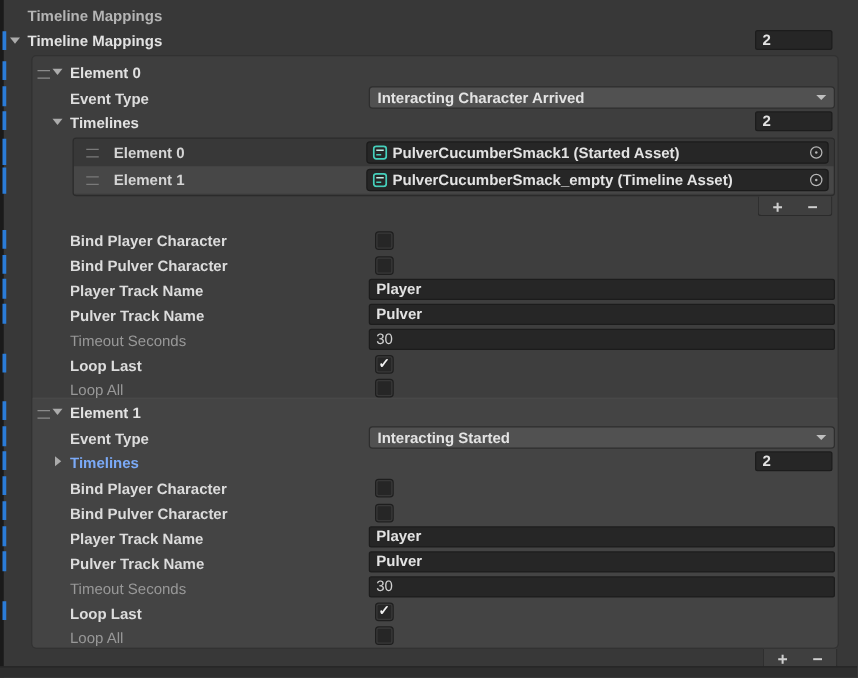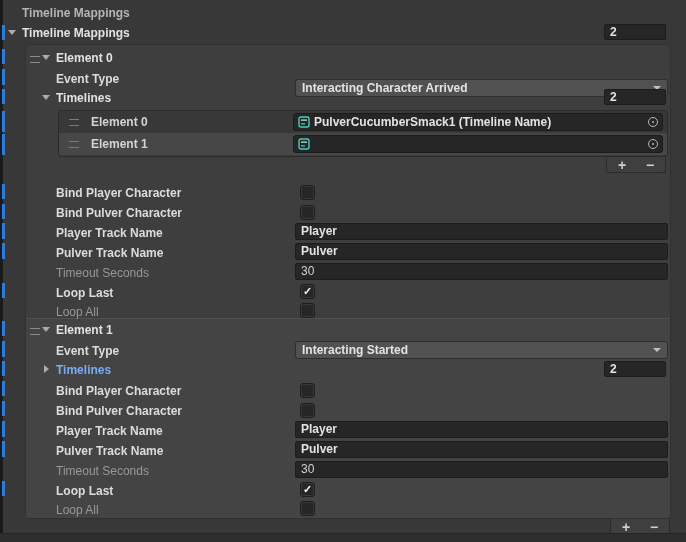--- a/index.html
+++ b/index.html
@@ -81,52 +81,53 @@
   <div class="abs sizefield" style="left:604px;top:24px;">2</div>
 
   <div class="abs outer-box"></div>
   <div class="abs el1-block"></div>
 
   <div class="abs drag" style="left:30px;top:56px;"></div>
   <div class="abs tri-down" style="left:42px;top:55px;"></div>
   <div class="abs lbl hdr-fold" style="left:56px;top:50px;">Element 0</div>
 
   <div class="abs lbl b" style="left:56px;top:71px;">Event Type</div>
-  <div class="abs dropdown" style="left:295px;top:79px;">
+  <div class="abs dropdown" style="left:295px;top:69px;">
     <span>Interacting Character Arrived</span>
     <span class="caret"></span>
   </div>
 
   <div class="abs tri-down" style="left:42px;top:95px;"></div>
   <div class="abs lbl hdr-fold" style="left:56px;top:90px;">Timelines</div>
   <div class="abs sizefield" style="left:604px;top:89px;">2</div>
 
   <div class="abs inner-box">
     <div class="inner-row r0">
       <span class="drag"></span>
       <span class="ilabel">Element 0</span>
       <span class="objfield">
         <svg class="tl-icon" width="12" height="12" viewBox="0 0 12 12">
           <rect x="1" y="1" width="10" height="10" rx="2" fill="none" stroke="#45d0bc" stroke-width="1.4"></rect>
           <line x1="3" y1="4.2" x2="9" y2="4.2" stroke="#bfeee6" stroke-width="1.2"></line>
           <line x1="3" y1="7.8" x2="7" y2="7.8" stroke="#45d0bc" stroke-width="1.2"></line>
         </svg>
-        <span class="otext">PulverCucumberSmack1 (Timeline Name)</span>
+        <span class="otext">PulverCucumberSmack1 (Started Asset)</span>
         <span class="picker"></span>
       </span>
     </div>
     <div class="inner-row r1">
       <span class="drag"></span>
       <span class="ilabel">Element 1</span>
       <span class="objfield">
         <svg class="tl-icon" width="12" height="12" viewBox="0 0 12 12">
           <rect x="1" y="1" width="10" height="10" rx="2" fill="none" stroke="#45d0bc" stroke-width="1.4"></rect>
           <line x1="3" y1="4.2" x2="9" y2="4.2" stroke="#bfeee6" stroke-width="1.2"></line>
           <line x1="3" y1="7.8" x2="7" y2="7.8" stroke="#45d0bc" stroke-width="1.2"></line>
         </svg>
+        <span class="otext">PulverCucumberSmack_empty (Timeline Asset)</span>
         <span class="picker"></span>
       </span>
     </div>
   </div>
   <div class="abs list-footer" style="left:606px;top:157px;">
     <span class="fbtn">+</span>
     <span class="fbtn">−</span>
   </div>
 
   <div class="abs lbl b" style="left:56px;top:185px;">Bind Player Character</div>

